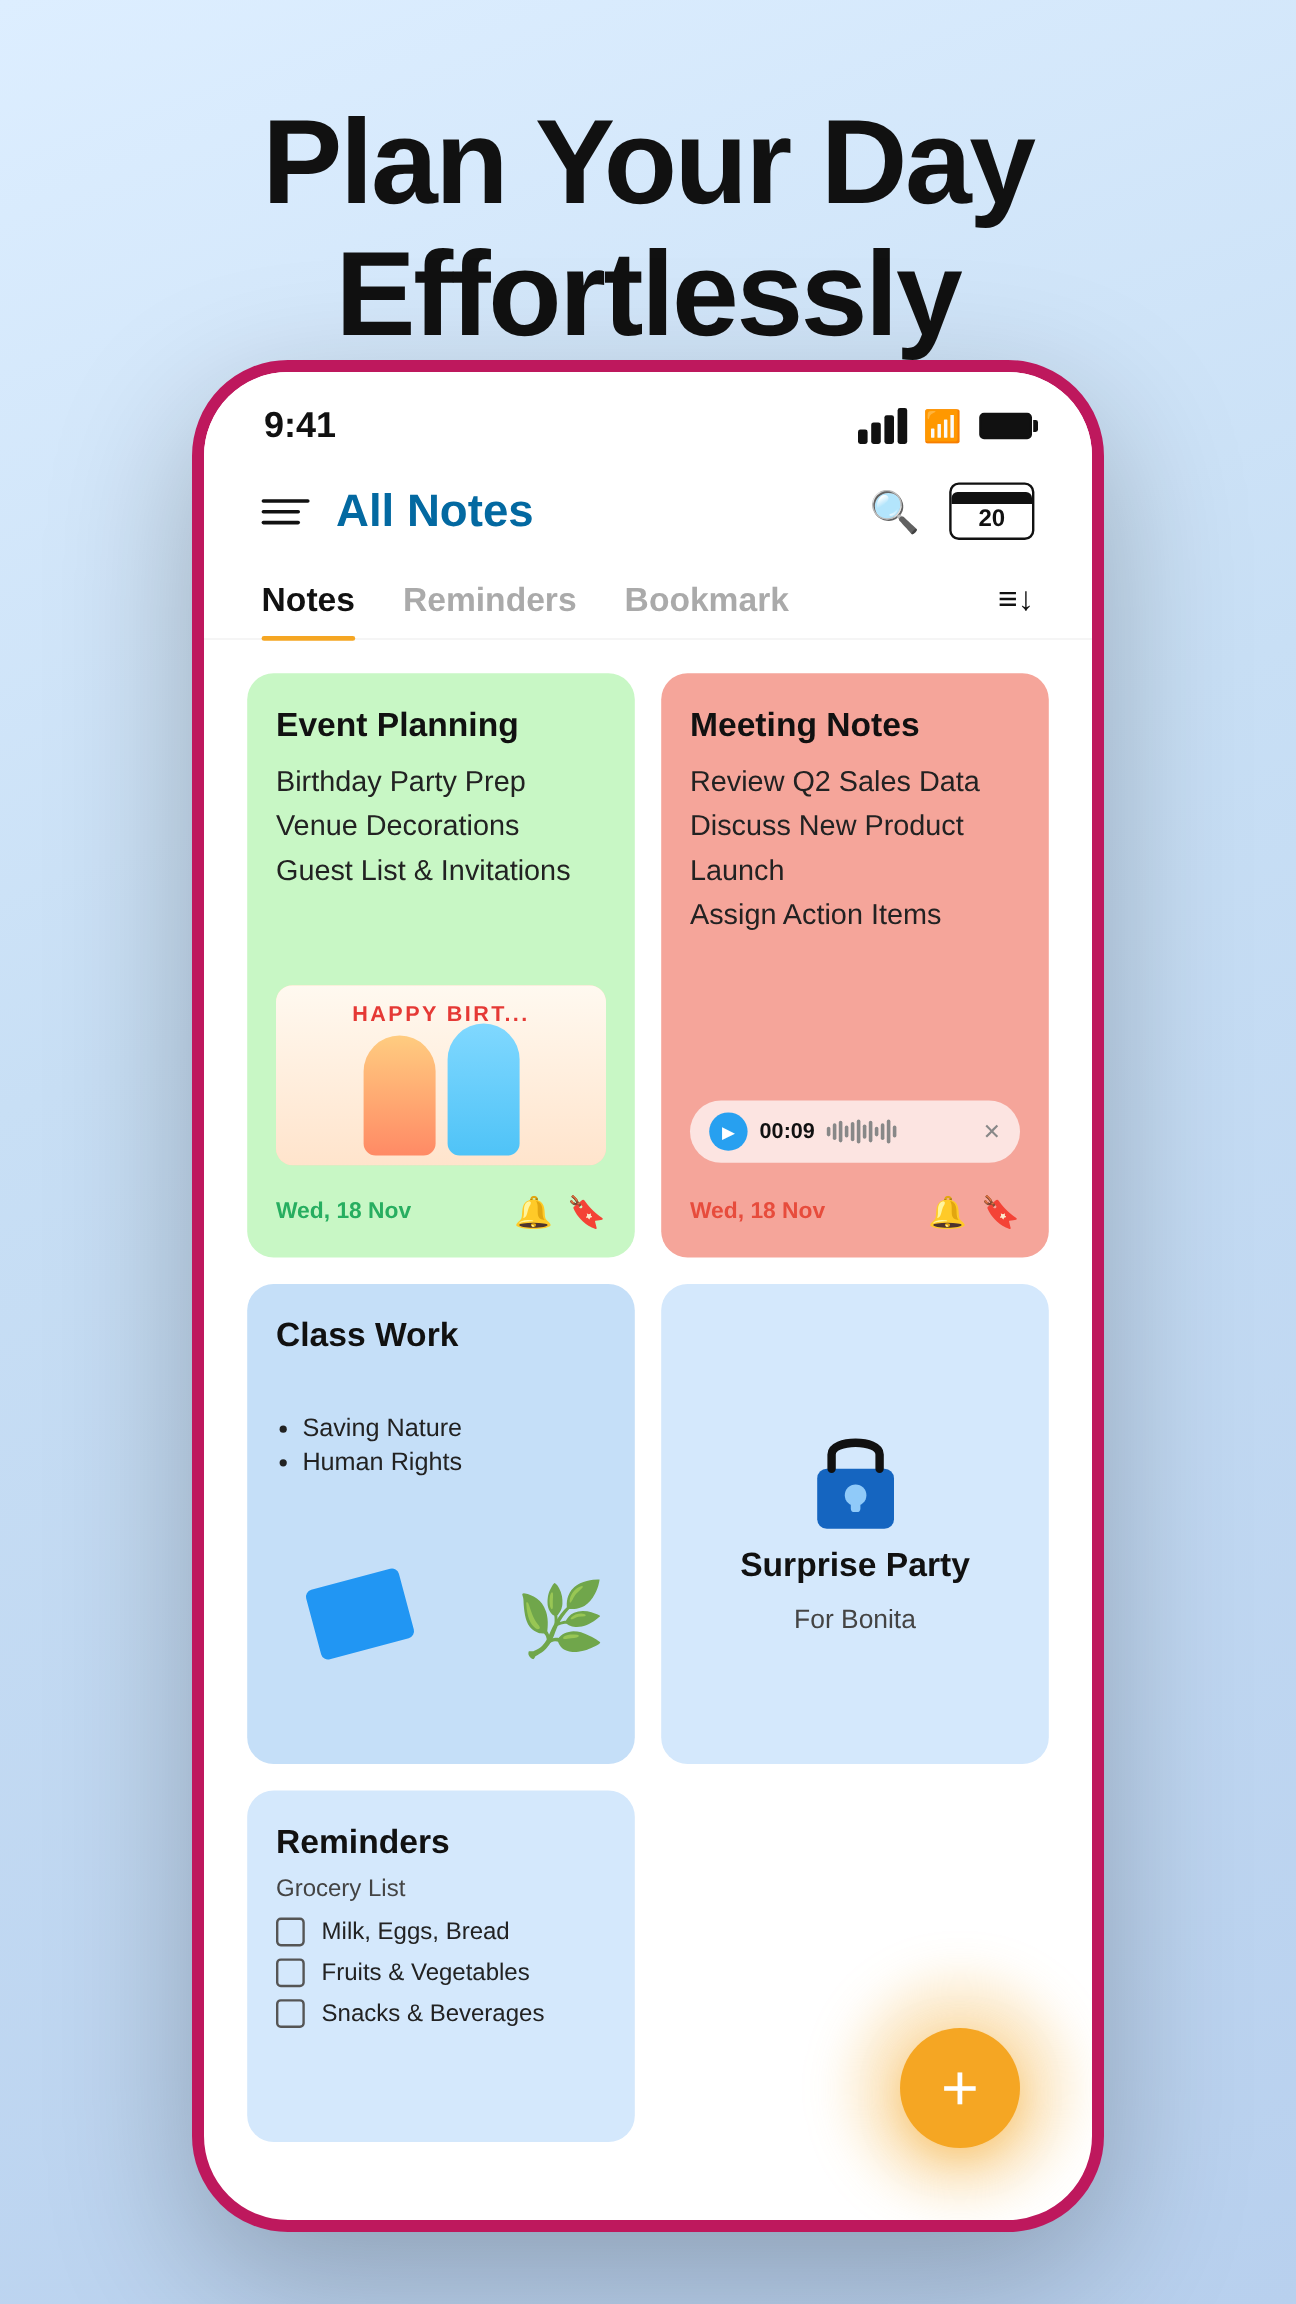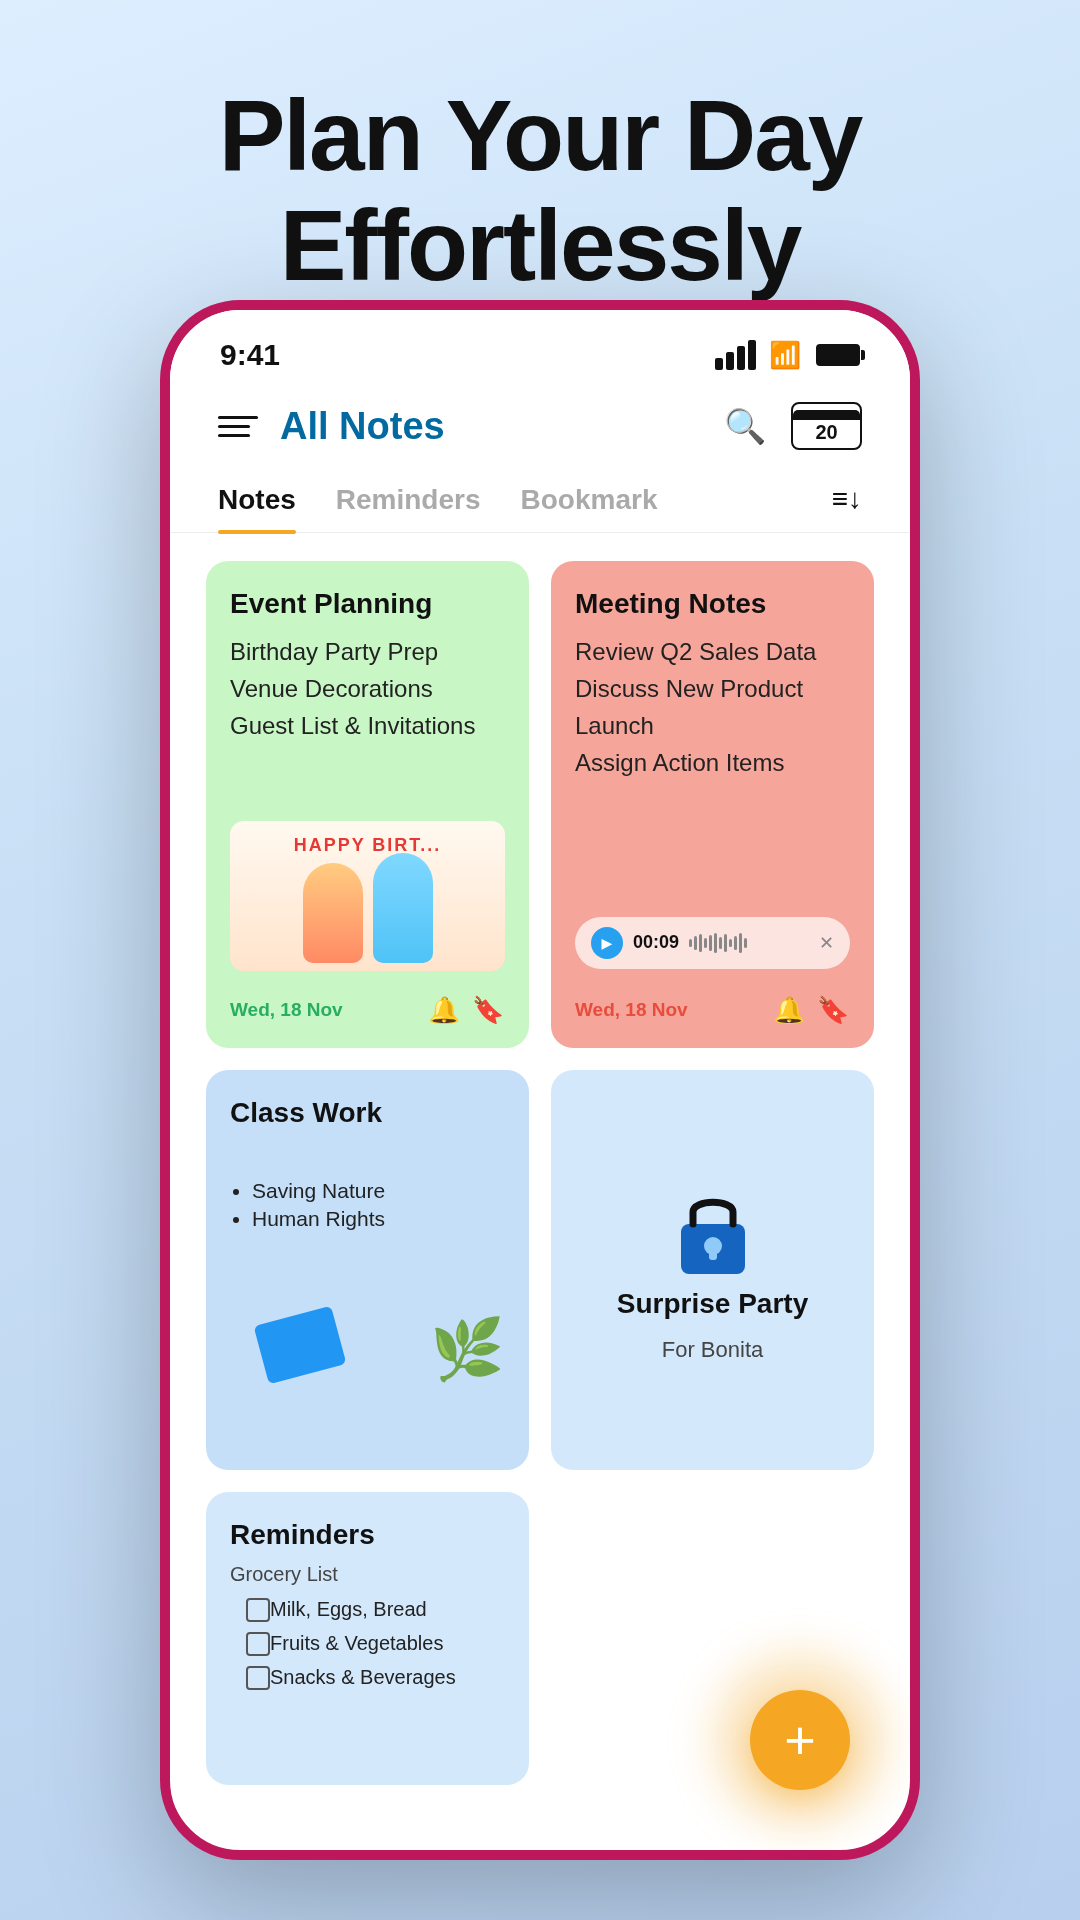--- a/index.html
+++ b/index.html
@@ -275,22 +275,23 @@
       display: flex;
       align-items: center;
       justify-content: center;
     }
     .surprise-title { text-align: center; }
     .surprise-subtitle { text-align: center; font-size: 22px; color: #444; margin-top: 4px; }
 
     
     .checkbox-item {
       display: flex;
+      align-items: center;
+      gap: 14px;
       margin-bottom: 10px;
-      margin-left: 16px;
     }
     .checkbox {
       width: 24px; height: 24px;
       border: 2.5px solid #555;
       border-radius: 4px;
       flex-shrink: 0;
     }
     .checkbox-label { font-size: 20px; color: #222; }
 
     

